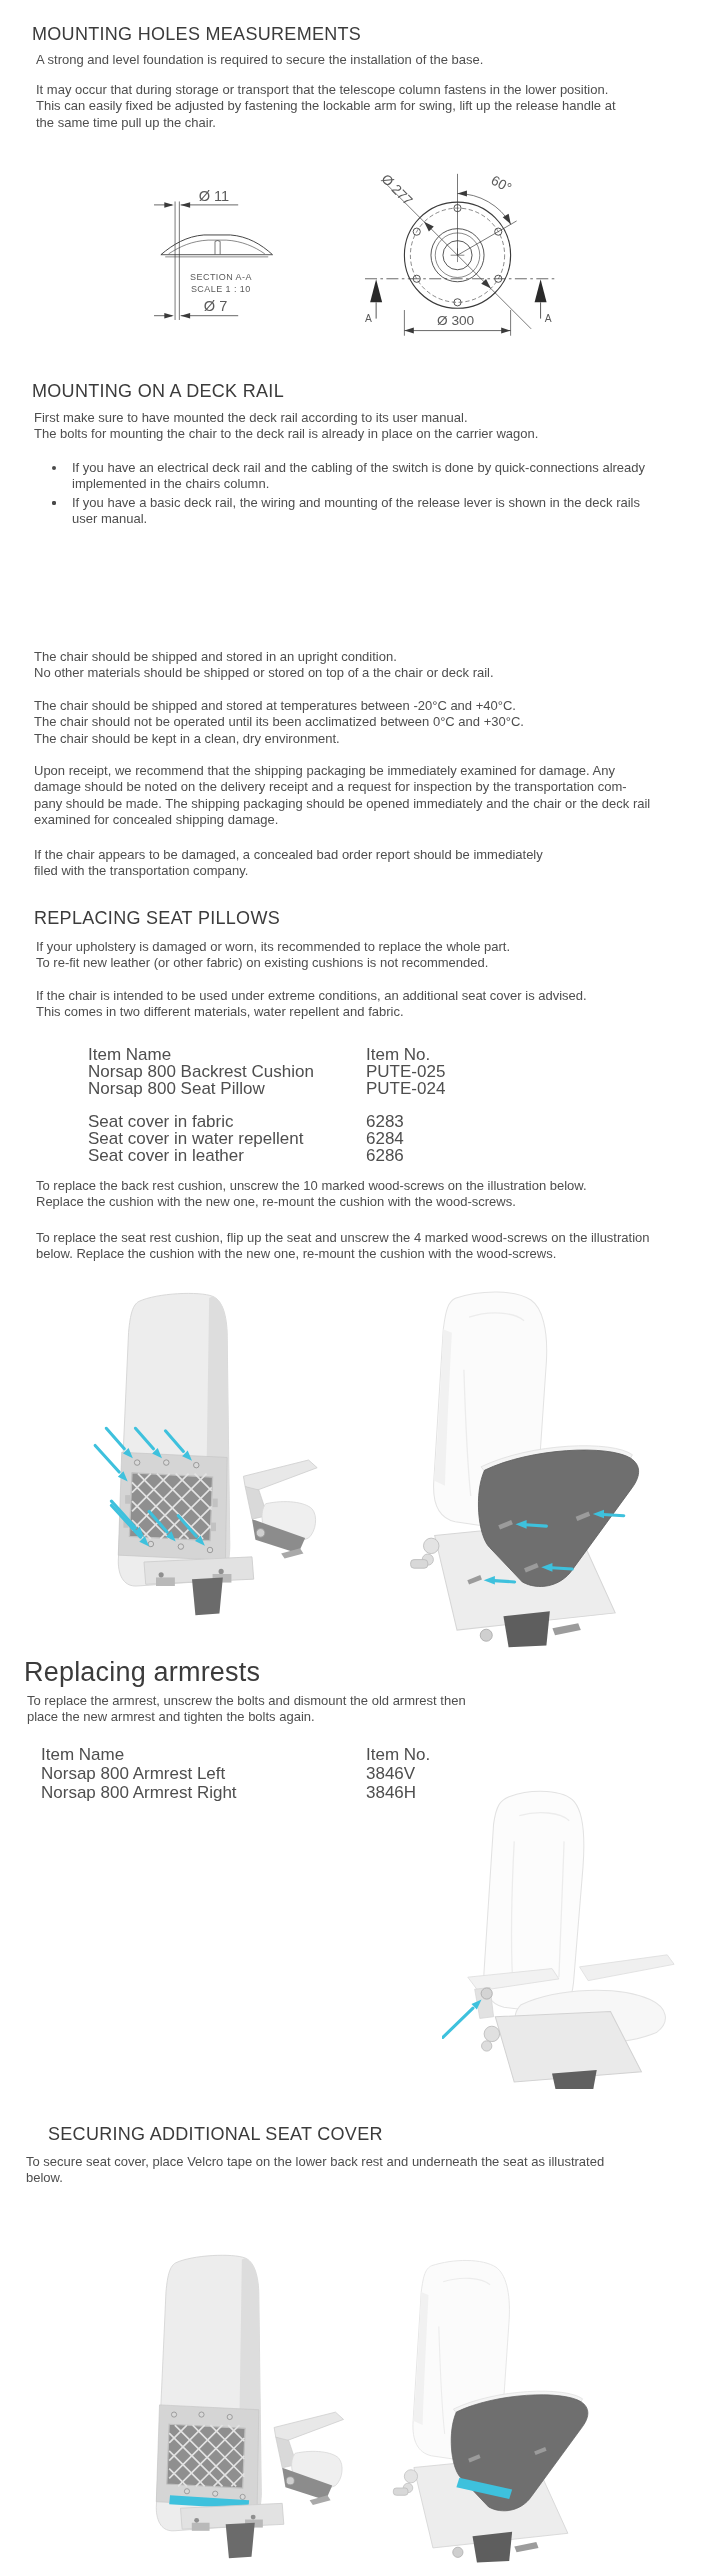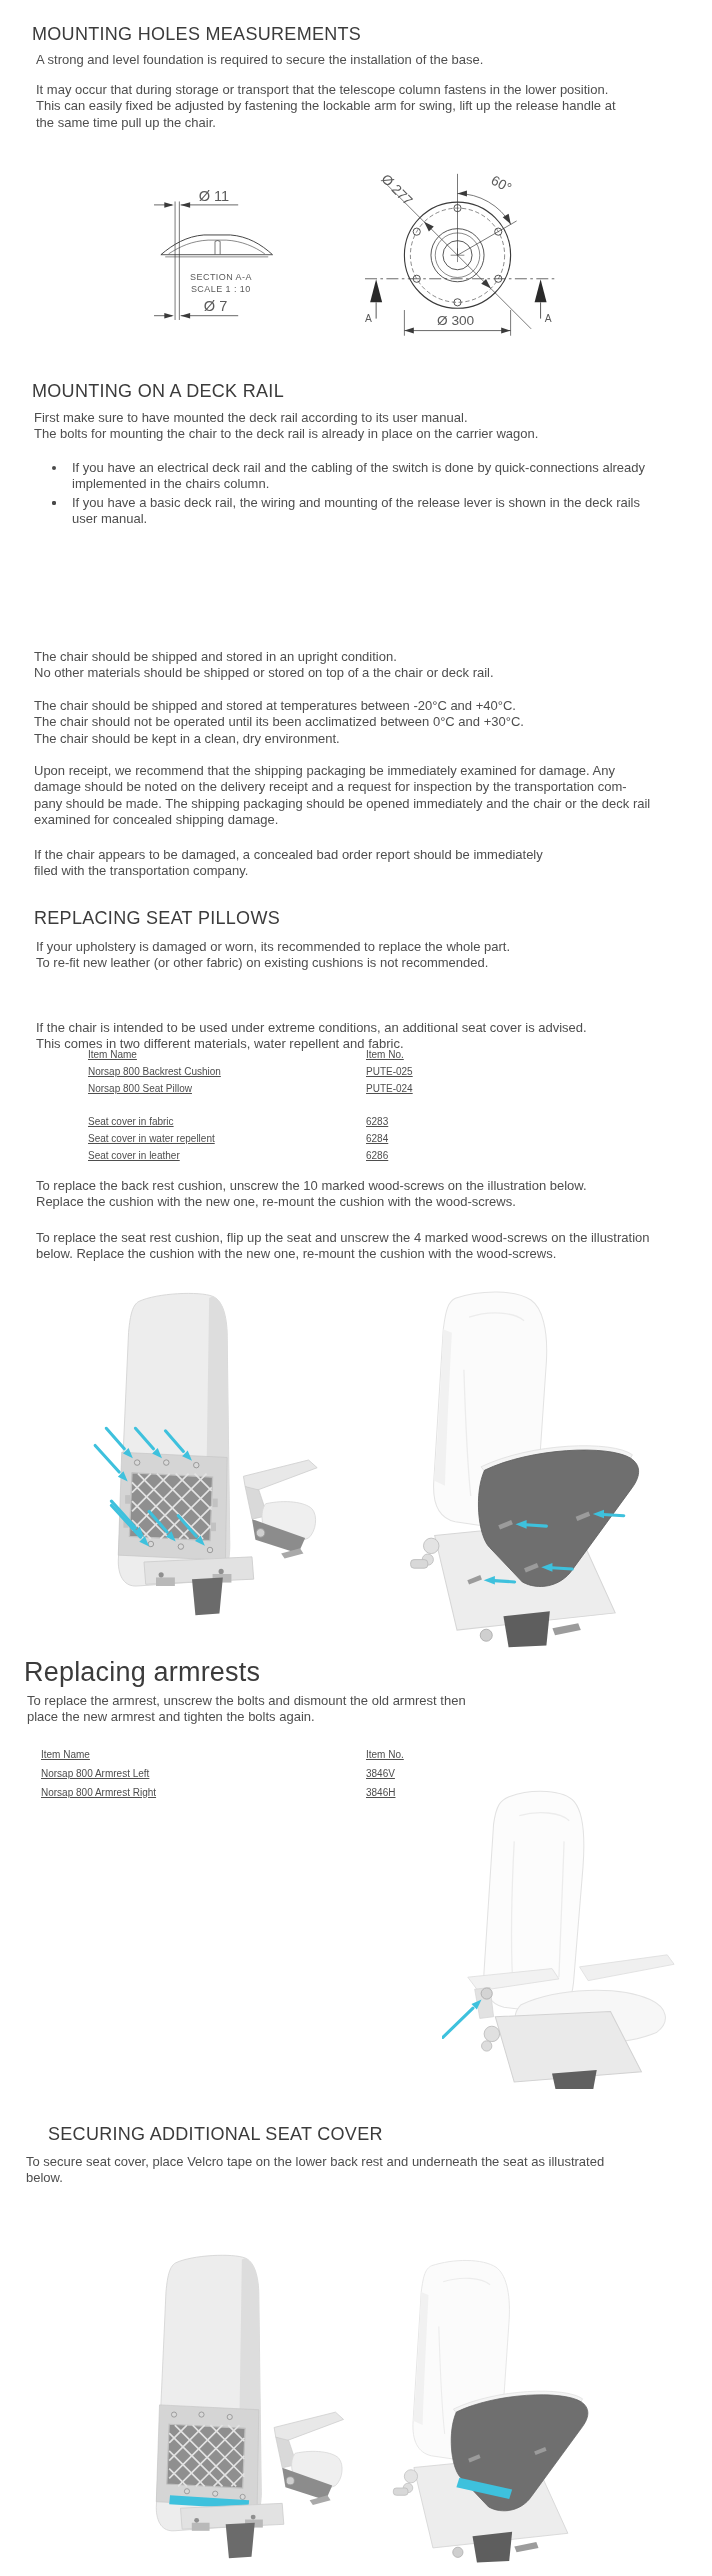--- a/index.html
+++ b/index.html
@@ -15,21 +15,21 @@
     font-size:27px;font-weight:400;letter-spacing:0.2px;color:#3b3b3b;white-space:nowrap;
   }
   .para{
     font-size:13px;line-height:16.3px;font-weight:300;color:#4e4e4e;white-space:pre-line;
   }
   .bullets{width:618px;}
   .bullet-item{position:relative;padding-left:22px;margin-bottom:2.6px;}
   .bullet-dot{
     position:absolute;left:1.7px;top:6px;width:4.3px;height:4.3px;border-radius:50%;background:#4a4a4a;
   }
-  .itable{display:grid;font-size:10px;font-weight:300;color:#4e4e4e;text-decoration:underline;}
+  .itable{display:grid;font-size:17px;font-weight:300;color:#4e4e4e;}
   .itable .cell{line-height:17px;}
   .t1{grid-template-columns:278px auto;}
   .t2{grid-template-columns:325px auto;}
   .t2 .cell{line-height:19px;}
   .tspacer{height:15.5px;grid-column:1 / span 2;}
   svg{display:block;}
   svg text{font-family:"Liberation Sans","DejaVu Sans",sans-serif;}
   .dwg-line{stroke:#3a3a3a;fill:none;}
   .dwg-text{fill:#5a5a5a;font-weight:300;}
   .arrow{stroke:#3EC1DD;stroke-width:3.6;stroke-linecap:round;}
@@ -141,21 +141,21 @@
   <div class="abs para" style="left:34px;top:763px;width:653px;">Upon receipt, we recommend that the shipping packaging be immediately examined for damage. Any
 damage should be noted on the delivery receipt and a request for inspection by the transportation com-
 pany should be made. The shipping packaging should be opened immediately and the chair or the deck rail
 examined for concealed shipping damage.</div>
   <div class="abs para" style="left:34px;top:847px;width:635px;">If the chair appears to be damaged, a concealed bad order report should be immediately
 filed with the transportation company.</div>
 
   <div class="abs h-caps" style="left:34px;top:908px;">REPLACING SEAT PILLOWS</div>
   <div class="abs para" style="left:36px;top:939px;width:635px;">If your upholstery is damaged or worn, its recommended to replace the whole part.
 To re-fit new leather (or other fabric) on existing cushions is not recommended.</div>
-  <div class="abs para" style="left:36px;top:988px;width:635px;margin-top:32px;">If the chair is intended to be used under extreme conditions, an additional seat cover is advised.
+  <div class="abs para" style="left:36px;top:988px;width:635px;">If the chair is intended to be used under extreme conditions, an additional seat cover is advised.
 This comes in two different materials, water repellent and fabric.</div>
 
   <div class="abs itable t1" style="left:88px;top:1046px;width:515px;">
     <div class="cell">Item Name</div>
     <div class="cell">Item No.</div>
     <div class="cell">Norsap 800 Backrest Cushion</div>
     <div class="cell">PUTE-025</div>
     <div class="cell">Norsap 800 Seat Pillow</div>
     <div class="cell">PUTE-024</div>
     <div class="tspacer"></div>

